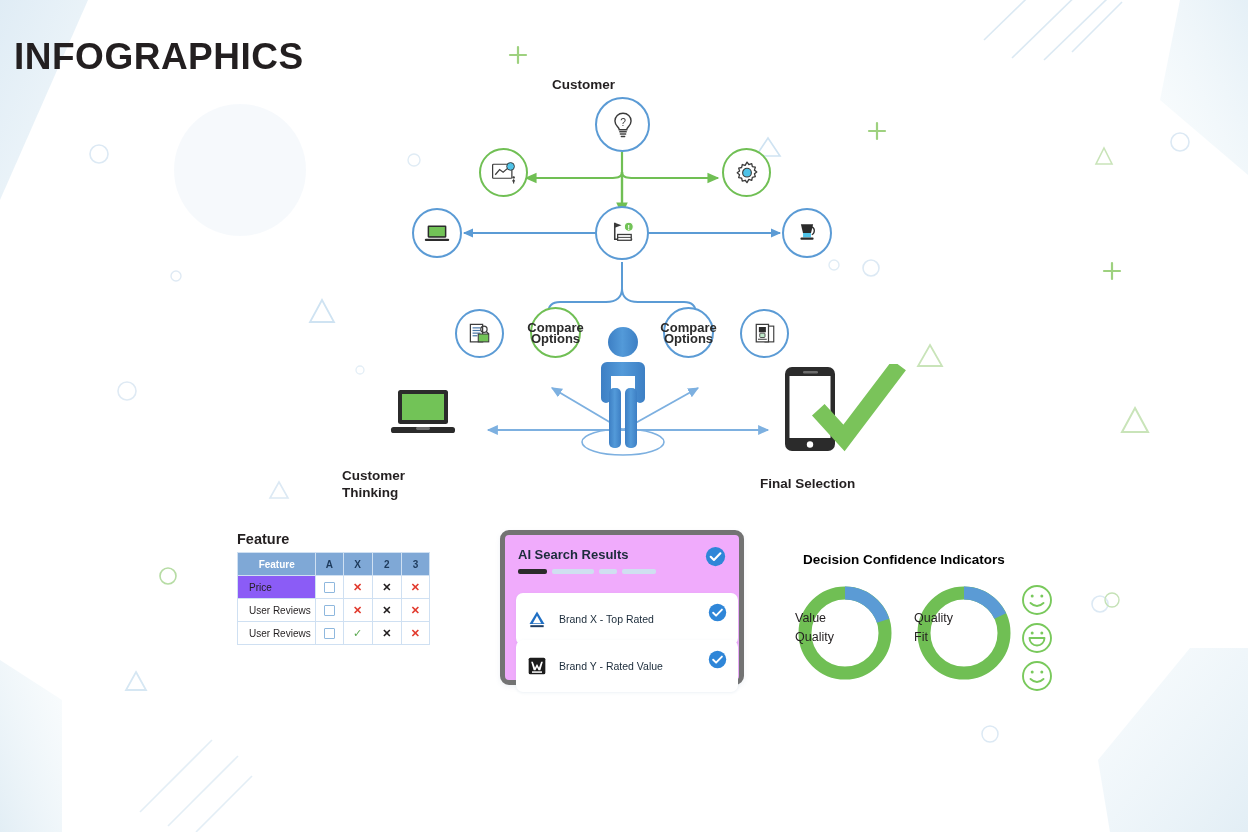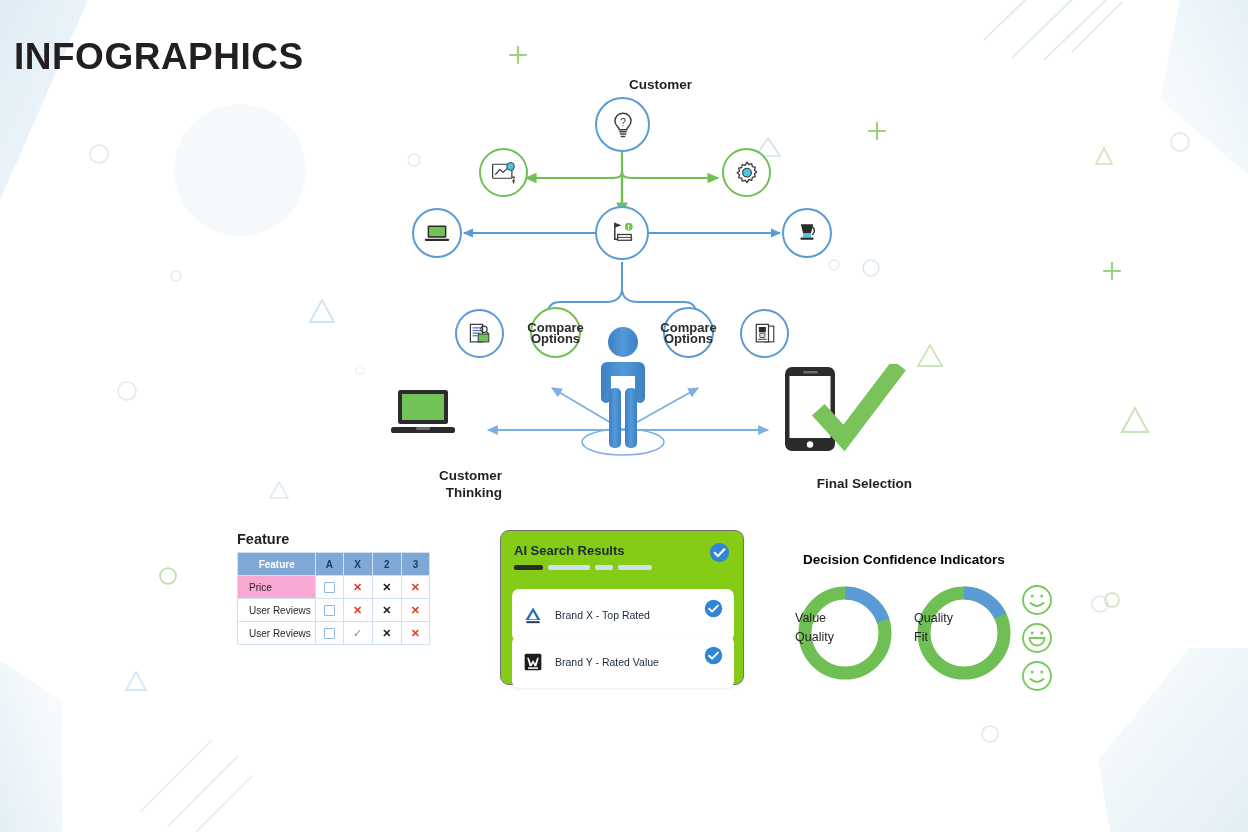--- a/index.html
+++ b/index.html
@@ -32,45 +32,45 @@
   }
   .node.blue{border:2.2px solid #5b9bd5;}
   .node.green{border:2.2px solid #70bf54;}
   .node-label{
     font-size:13px;line-height:11px;text-align:center;color:#2b2b2b;
     font-weight:700;
   }
 
   
   .cap{
-    position:absolute;text-align:right;font-weight:700;font-size:13.5px;
+    position:absolute;text-align:left;font-weight:700;font-size:13.5px;
     color:#231f20;line-height:17px;
   }
 
   
   .table-wrap{position:absolute;left:237px;top:531px;width:193px;}
   .table-title{font-size:14.5px;font-weight:700;color:#231f20;margin-bottom:5px;}
   table.cmp{border-collapse:collapse;width:193px;font-size:9.5px;table-layout:fixed;}
   table.cmp th,table.cmp td{
     border:1px solid #cfe0f2;padding:0;height:23px;box-sizing:border-box;
     text-align:center;font-weight:400;
   }
   table.cmp thead th{background:#7fa8d6;color:#ffffff;font-weight:700;font-size:10px;}
   table.cmp thead th.colhdr{color:#1d3a5c;}
   table.cmp td.feat{text-align:left;padding-left:11px;font-size:10px;color:#231f20;}
-  table.cmp tr.hl td.feat{background:#f9a8d4;margin-left:20px;}
+  table.cmp tr.hl td.feat{background:#8b5cf6;margin-left:20px;}
   .cb{display:inline-block;width:9px;height:9px;border:1px solid #8fb8de;background:#fff;border-radius:1px;vertical-align:middle;}
   .tick{color:#5aa84f;font-size:11px;}
   .xr{color:#e23b2e;font-size:11px;font-weight:700;}
   .xk{color:#231f20;font-size:11px;font-weight:700;}
 
   
   .ai-card{
     position:absolute;left:500px;top:530px;width:244px;height:155px;
-    background:#84cc16;border:1px solid #737373;border-radius:9px;box-sizing:border-box;
+    background:#f0abfc;border:5px solid #737373;border-radius:9px;box-sizing:border-box;
     box-shadow:0 2px 5px rgba(120,150,180,.12);
   }
   .ai-title{position:absolute;left:13px;top:12px;font-size:13px;font-weight:700;color:#1b2b3a;}
   .ai-bars{position:absolute;left:13px;top:34px;display:flex;gap:5px;align-items:center;}
   .bar{height:5px;border-radius:2px;}
   .bar.dark{width:29px;background:#2b2b2b;}
   .bar.lt{background:#cfdff0;}
   .ai-check{position:absolute;right:13px;top:11px;}
   .ai-row{
     position:absolute;left:11px;width:222px;height:52px;background:#ffffff;

